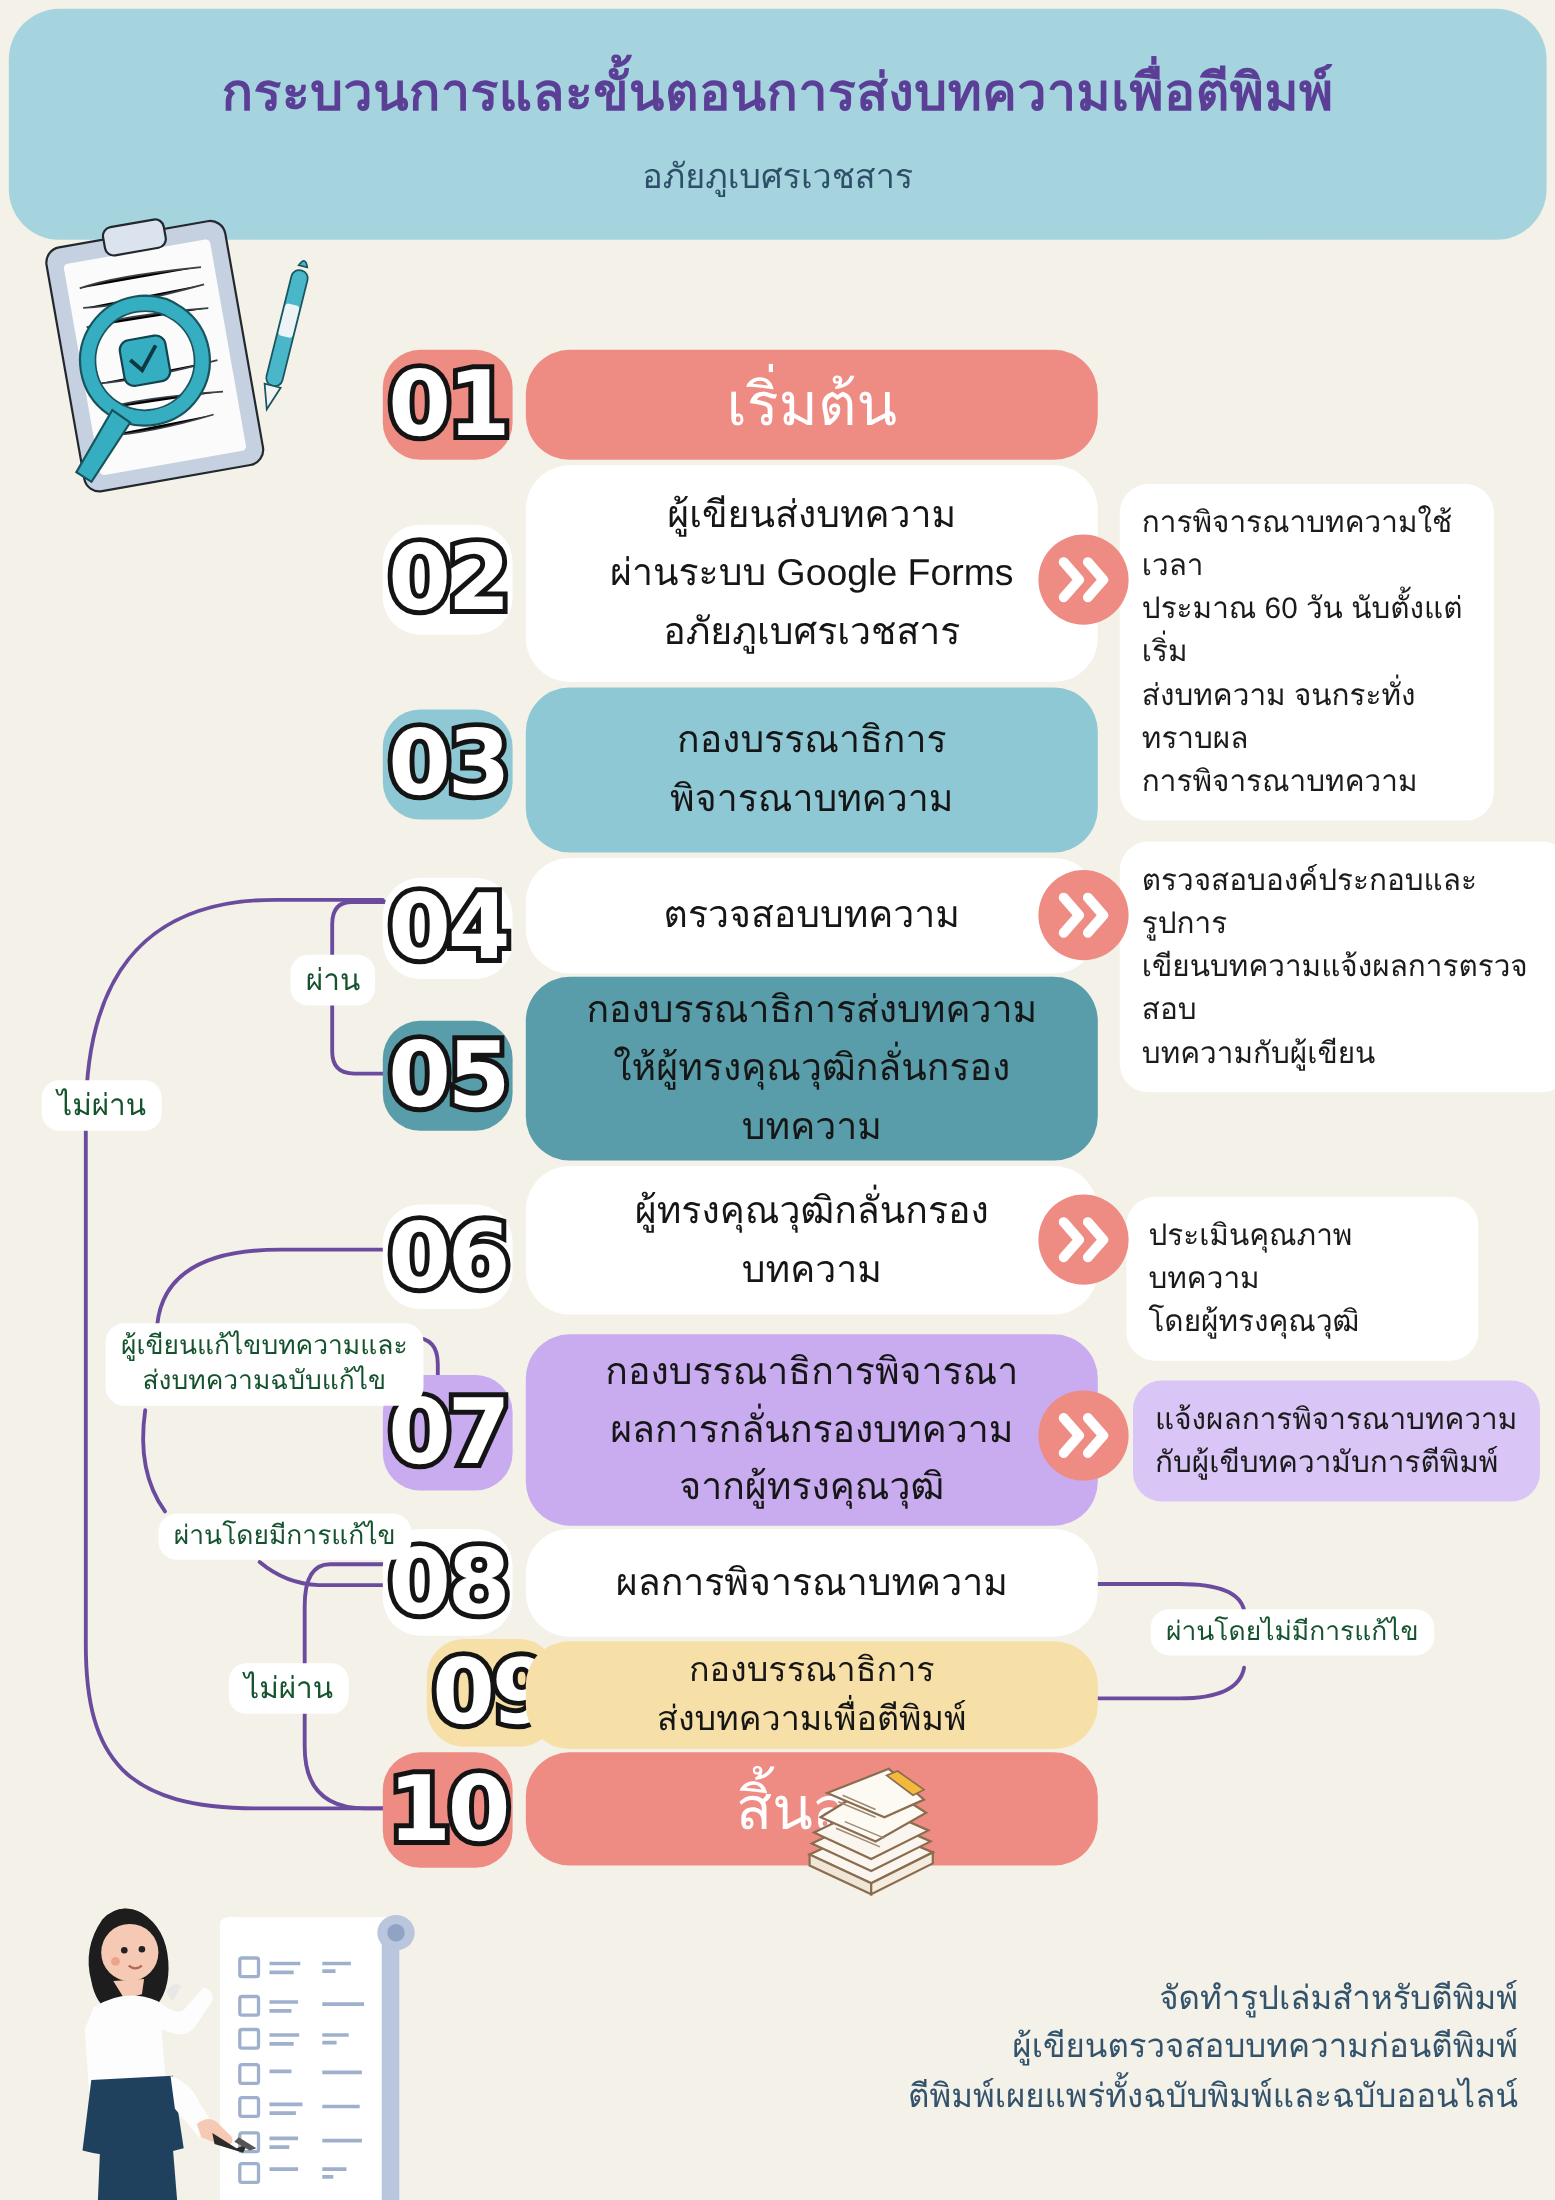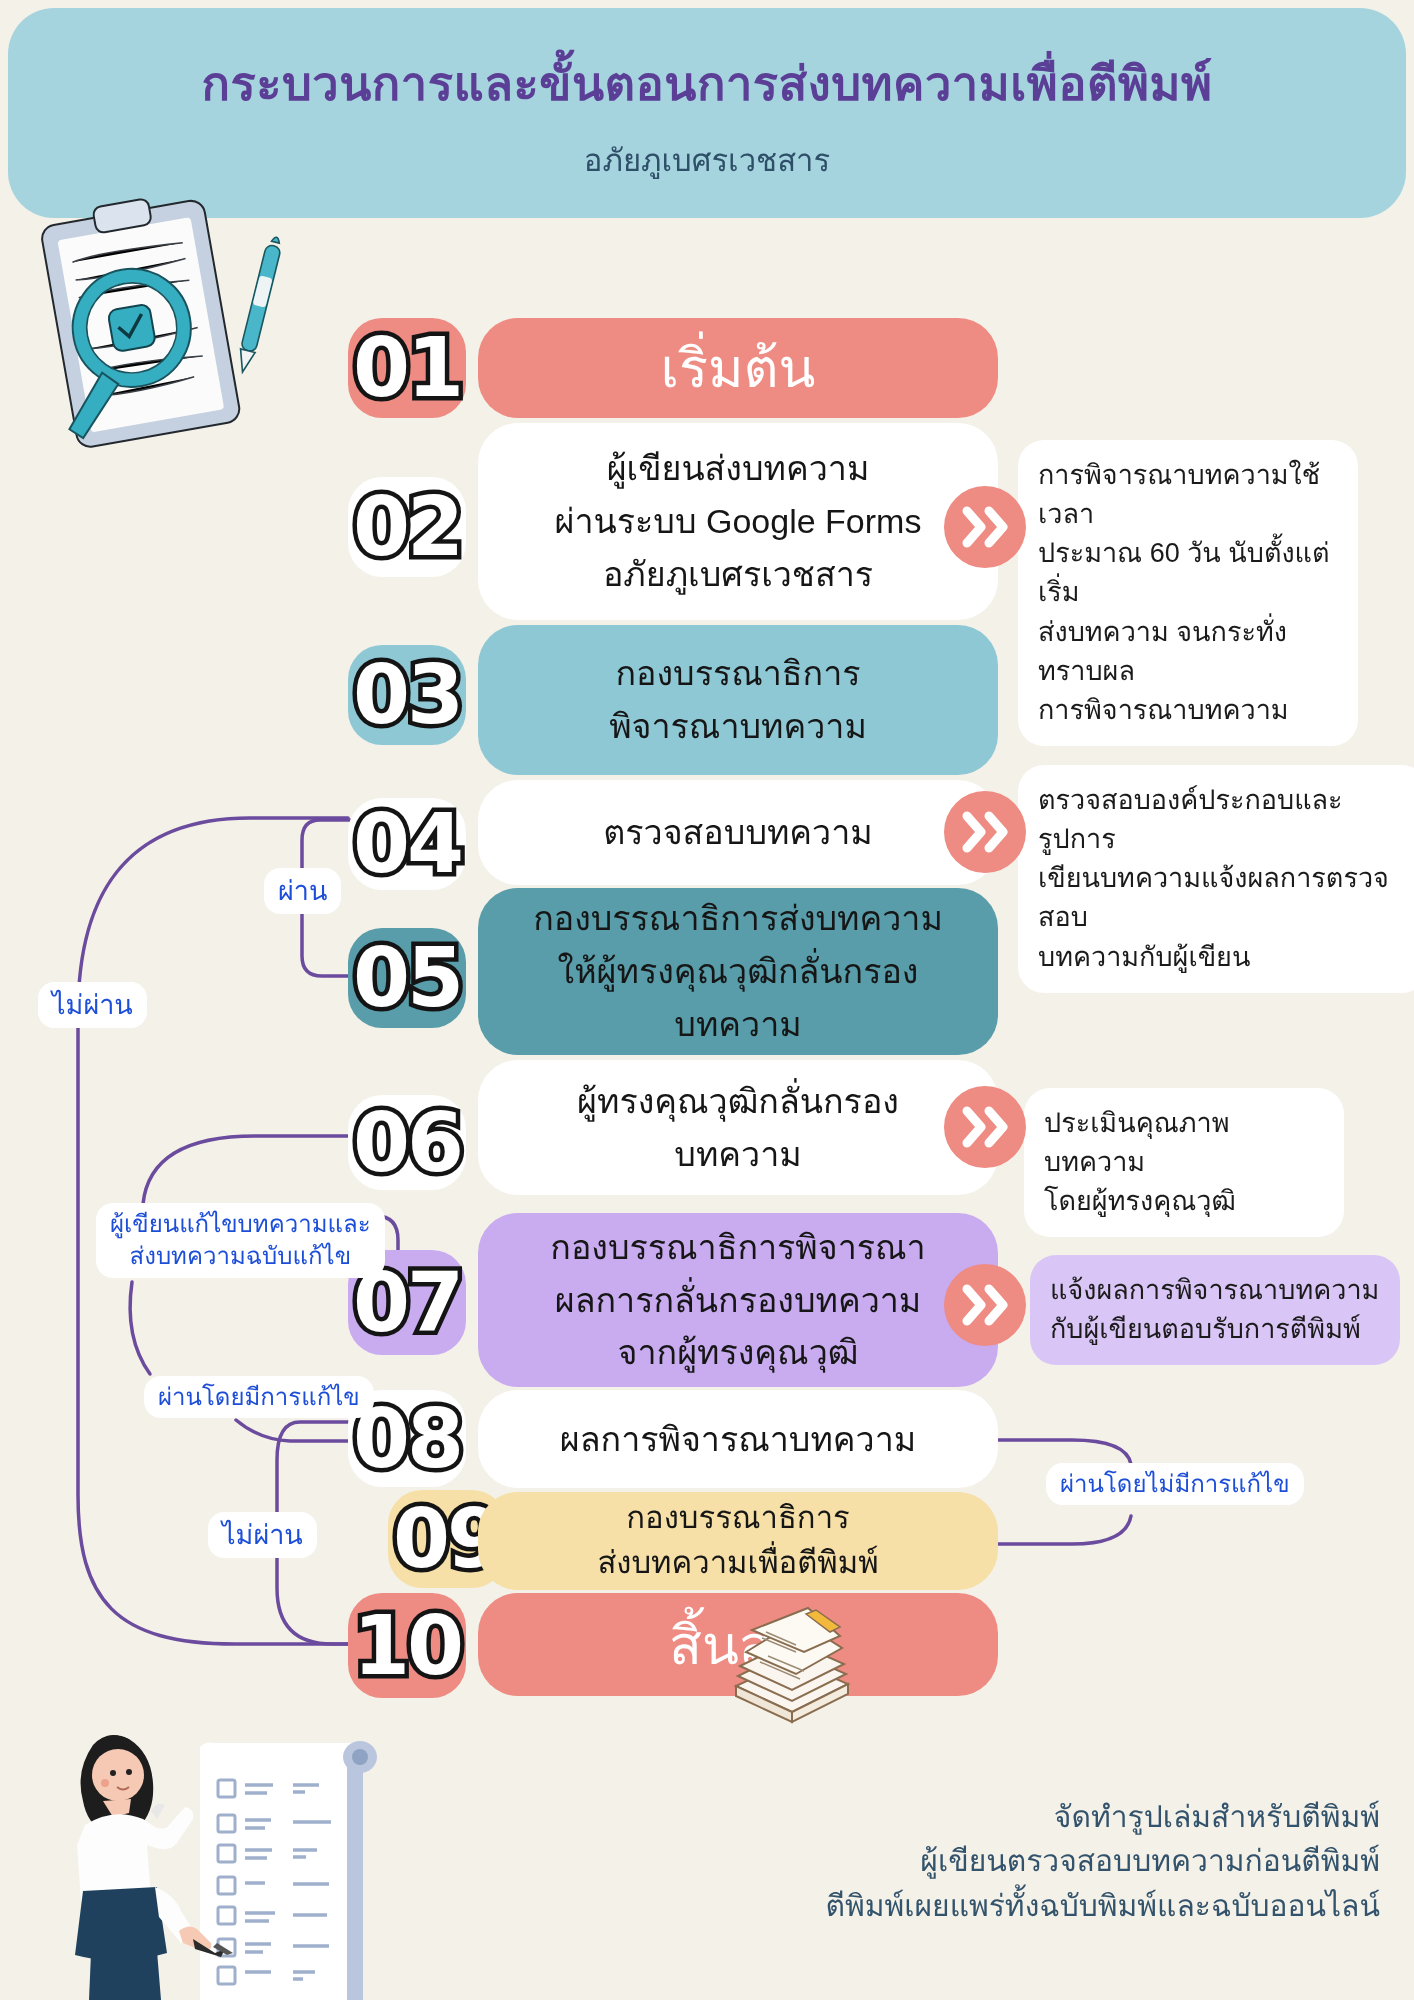--- a/index.html
+++ b/index.html
@@ -49,21 +49,21 @@
     display:flex;align-items:center;justify-content:center;
   }
   
   .note{
     border-radius:26px;padding:16px 20px;font-size:27px;line-height:1.45;color:#1b1b1b;
     background:#ffffff;
   }
   
   .clabel{
     background:#ffffff;border-radius:16px;padding:5px 14px;
-    font-size:27px;color:#1d4ed8;white-space:nowrap;text-align:center;line-height:1.35;
+    font-size:27px;color:#14532d;white-space:nowrap;text-align:center;line-height:1.35;
   }
   .clabel.small{font-size:24px;border-radius:17px;}
   
   .footer{
     right:34px;top:1798px;width:760px;text-align:right;
     font-size:30px;line-height:1.28;color:#33536c;
   }
   .footer div{margin-bottom:6px;}
   svg{display:block;}
 </style>
@@ -205,21 +205,21 @@
   <div>จากผู้ทรงคุณวุฒิ</div>
 </div>
 <div class="abs chev" style="left:944px;top:1264px;z-index:3;">
   <svg width="52" height="44" viewBox="0 0 52 44" fill="none" stroke="#ffffff" stroke-width="9" stroke-linecap="round" stroke-linejoin="round">
     <path d="M8 6 L22 22 L8 38"></path>
       <path d="M30 6 L44 22 L30 38"></path>
   </svg>
 </div>
 <div class="abs note bg-lpurple" style="left:1030px;top:1255px;width:330px;z-index:2;background:#dac6f6;">
   <div>แจ้งผลการพิจารณาบทความ</div>
-  <div>กับผู้เขียนตอบรับการตีพิมพ์</div>
+  <div>กับผู้เขีบทความับการตีพิมพ์</div>
 </div>
 
 <div class="abs badge bg-white" style="top:1390px;height:97px;z-index:2;">
   <span class="num"><span class="stroke">08</span><span class="fill">08</span></span>
 </div>
 <div class="abs box bg-white" style="top:1390px;height:98px;z-index:2;">
   <div>ผลการพิจารณาบทความ</div>
 </div>
 
 <div class="abs badge bg-yellow" style="top:1490px;height:98px;z-index:2;margin-left:40px;">

